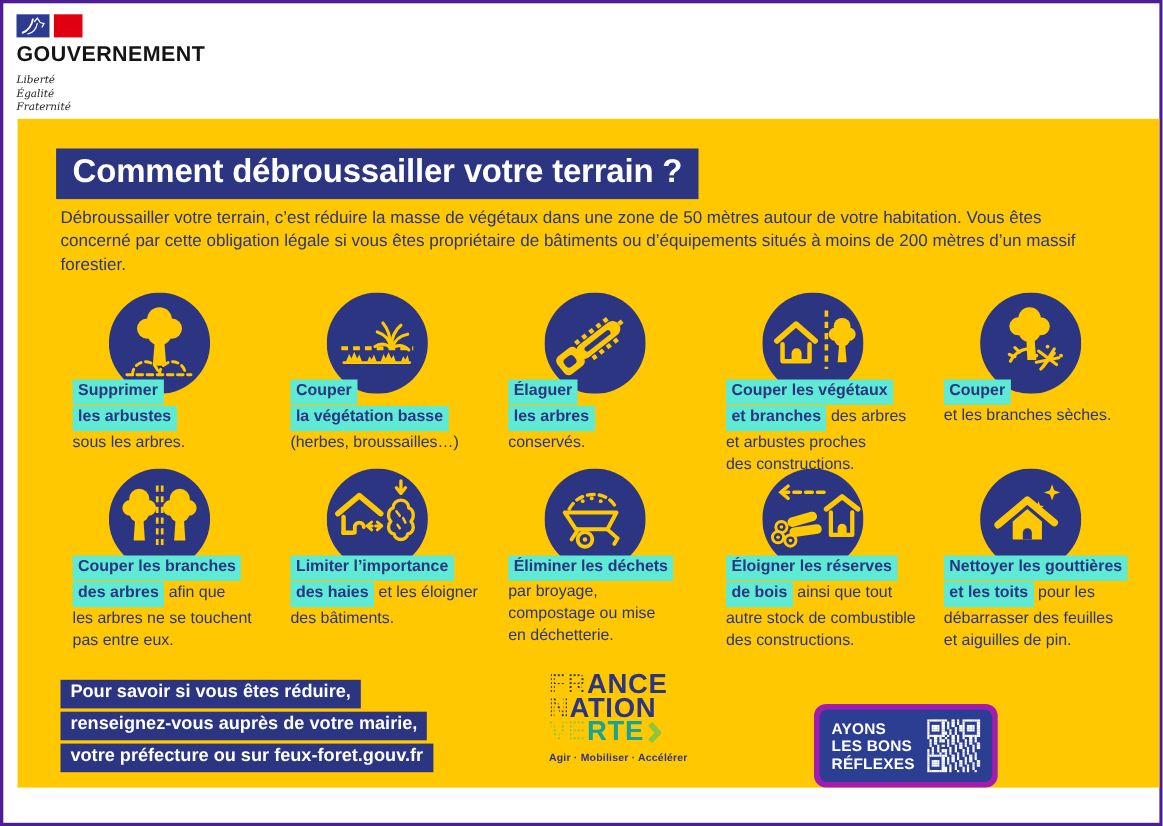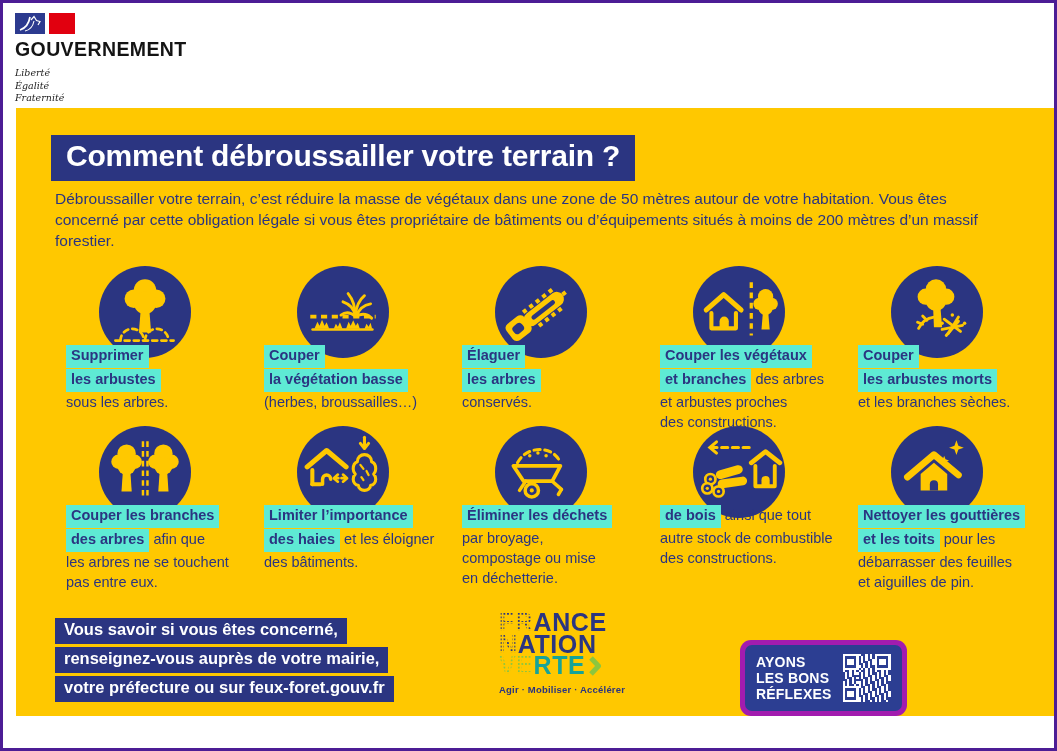--- a/index.html
+++ b/index.html
@@ -223,21 +223,20 @@
               </g>
    <g fill="#FFC800">
                 <circle cx="60" cy="48" r="1.7"></circle>
                 <circle cx="72" cy="56" r="1.7"></circle>
                 <circle cx="50" cy="56" r="1.7"></circle>
               </g>
             </svg>
           </div>
       <div class="tip-caption">
             <div class="cap-line"><span class="hl">Couper</span></div>
-            <div class="cap-line"><span class="hl">les arbustes morts</span></div>
             <div class="cap-line"><span class="plain">et les branches sèches.</span></div>
           </div>
     </div>
       </div>
     <div class="tips-row tips-row-2" id="tips-row-2">
         <div class="tip">
       <div class="tip-circle">
             <svg viewBox="0 0 90 90">
               <circle cx="45" cy="45" r="45" fill="#2B3581"></circle>
    <g fill="#FFC800">
@@ -342,20 +341,21 @@
                 <circle cx="25" cy="64" r="5"></circle>
               </g>
    <g fill="#FFC800">
                 <circle cx="17" cy="52" r="1.6"></circle>
                 <circle cx="14" cy="61" r="1.6"></circle>
                 <circle cx="25" cy="64" r="1.6"></circle>
               </g>
             </svg>
           </div>
       <div class="tip-caption">
+            <div class="cap-line"><span class="hl">Éloigner les réserves</span></div>
             <div class="cap-line"><span class="hl">de bois</span><span class="plain"> ainsi que tout</span></div>
             <div class="cap-line"><span class="plain">autre stock de combustible</span></div>
             <div class="cap-line"><span class="plain">des constructions.</span></div>
           </div>
     </div>
         <div class="tip">
       <div class="tip-circle">
             <svg viewBox="0 0 90 90">
               <circle cx="45" cy="45" r="45" fill="#2B3581"></circle>
    <path d="M29 47v16h26V47l-13-11z" fill="#FFC800"></path>
@@ -368,21 +368,21 @@
       <div class="tip-caption">
             <div class="cap-line"><span class="hl">Nettoyer les gouttières</span></div>
             <div class="cap-line"><span class="hl">et les toits</span><span class="plain"> pour les</span></div>
             <div class="cap-line"><span class="plain">débarrasser des feuilles</span></div>
             <div class="cap-line"><span class="plain">et aiguilles de pin.</span></div>
           </div>
     </div>
       </div>
 
     <div class="info-box">
-      <div class="info-line"><span>Vous savoir si vous êtes concerné,</span></div>
+      <div class="info-line"><span>Pour savoir si vous êtes réduire,</span></div>
       <div class="info-line"><span>renseignez-vous auprès de votre mairie,</span></div>
       <div class="info-line"><span>votre préfecture ou sur feux-foret.gouv.fr</span></div>
     </div>
 
     <div class="fnv" id="fnv">
       <div class="fnv-line">
           <span class="ht ht-blue">FR</span>
           <span>ANCE</span>
         </div>
         <div class="fnv-line">

